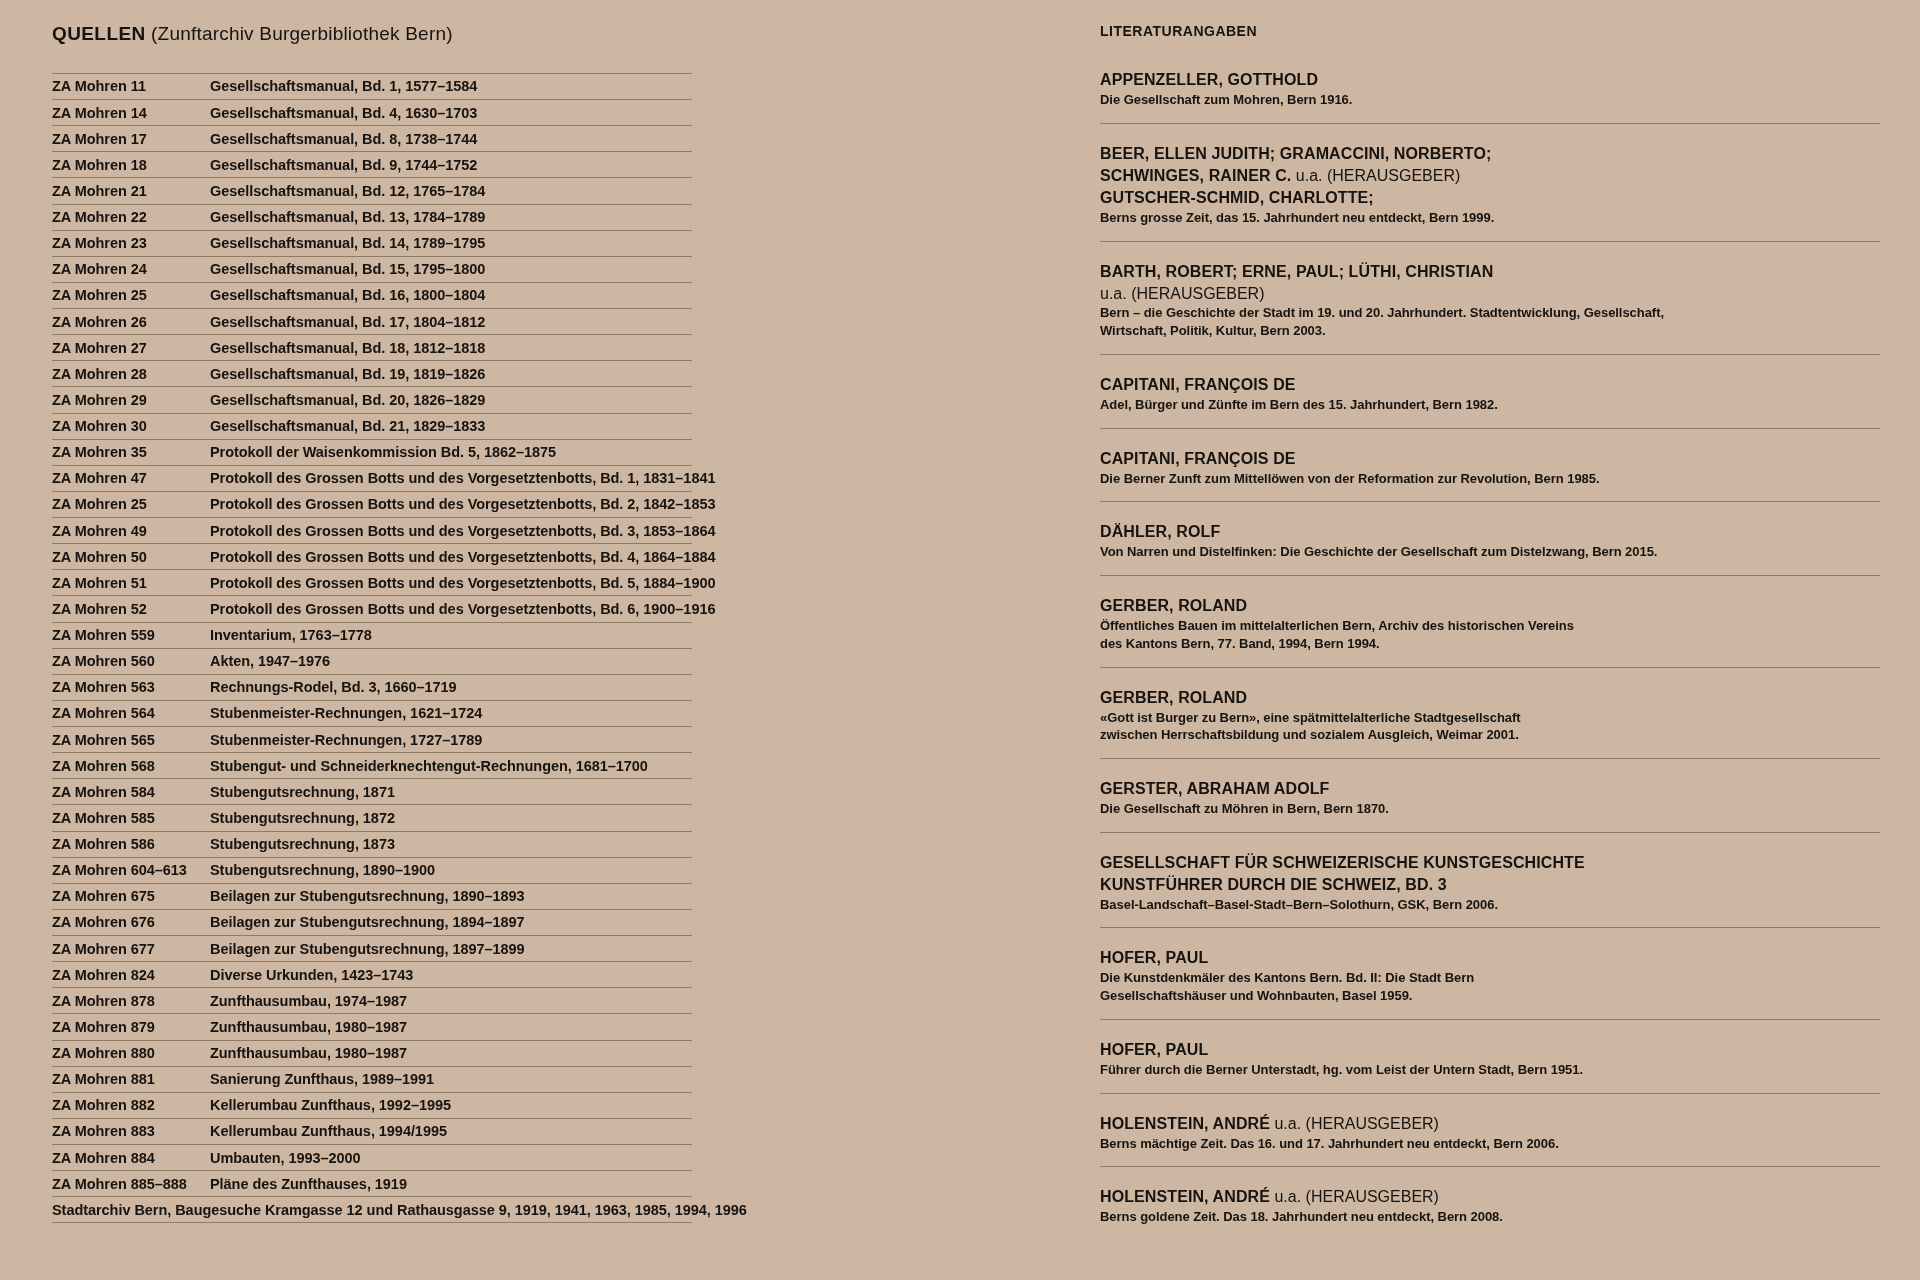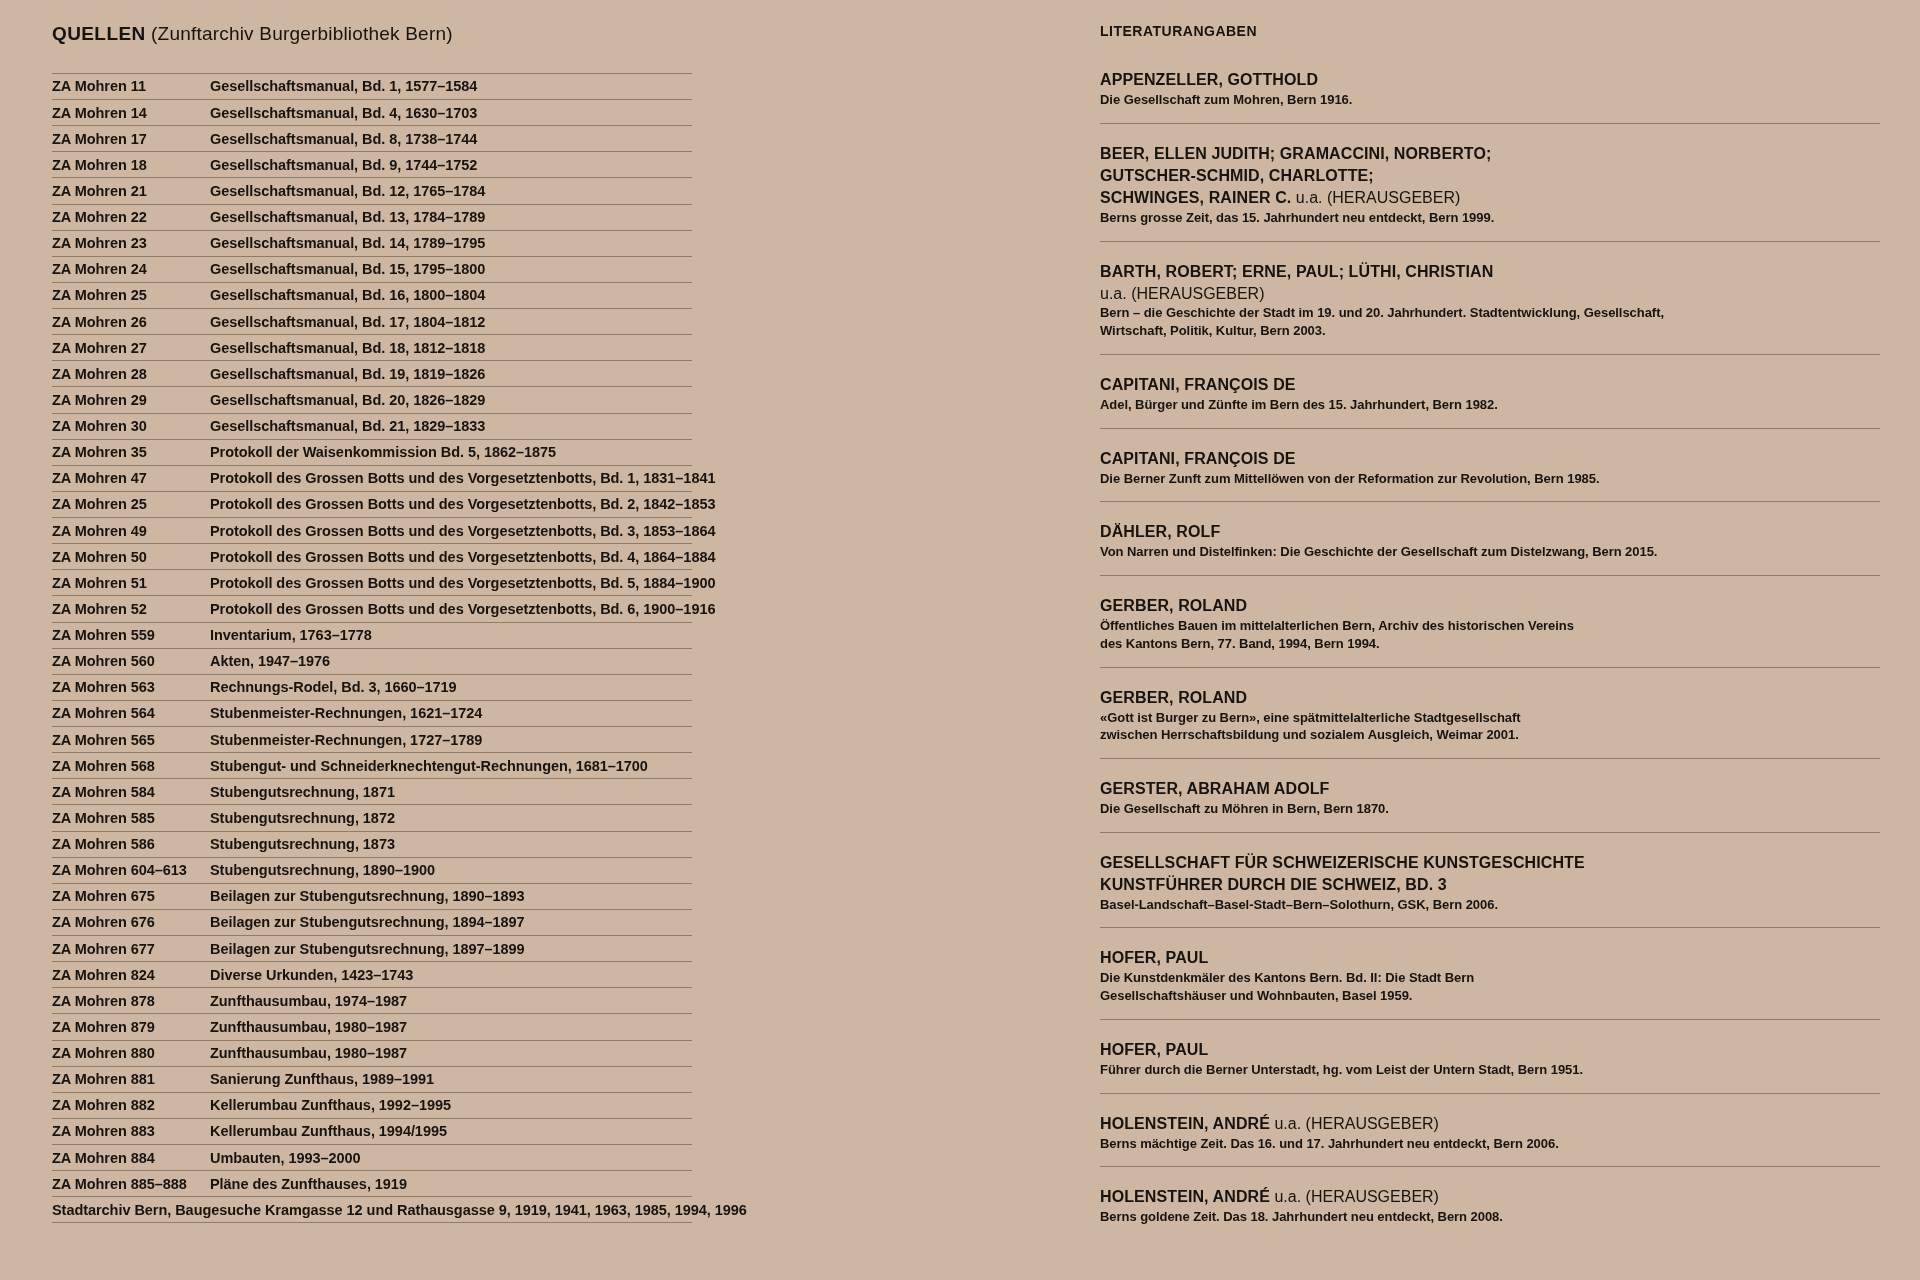--- a/index.html
+++ b/index.html
@@ -294,22 +294,22 @@
 
   <div class="col-right">
     <div class="lit-head">LITERATURANGABEN</div>
     <div id="literatur-list">
         <div class="lit-entry">
           <div class="lit-author"><span>APPENZELLER, GOTTHOLD</span></div>
           <div class="lit-title">Die Gesellschaft zum Mohren, Bern 1916.</div>
         </div>
         <div class="lit-entry">
           <div class="lit-author"><span>BEER, ELLEN JUDITH; GRAMACCINI, NORBERTO;</span></div>
+          <div class="lit-author"><span>SCHWINGES, RAINER C.</span><span class="reg"> u.a. (HERAUSGEBER)</span></div>
           <div class="lit-author"><span>GUTSCHER-SCHMID, CHARLOTTE;</span></div>
-          <div class="lit-author"><span>SCHWINGES, RAINER C.</span><span class="reg"> u.a. (HERAUSGEBER)</span></div>
           <div class="lit-title">Berns grosse Zeit, das 15. Jahrhundert neu entdeckt, Bern 1999.</div>
         </div>
         <div class="lit-entry">
           <div class="lit-author"><span>BARTH, ROBERT; ERNE, PAUL; LÜTHI, CHRISTIAN</span></div>
           <div class="lit-author"><span class="reg">u.a. (HERAUSGEBER)</span></div>
           <div class="lit-title">Bern – die Geschichte der Stadt im 19. und 20. Jahrhundert. Stadtentwicklung, Gesellschaft,</div>
           <div class="lit-title">Wirtschaft, Politik, Kultur, Bern 2003.</div>
         </div>
         <div class="lit-entry">
           <div class="lit-author"><span>CAPITANI, FRANÇOIS DE</span></div>

